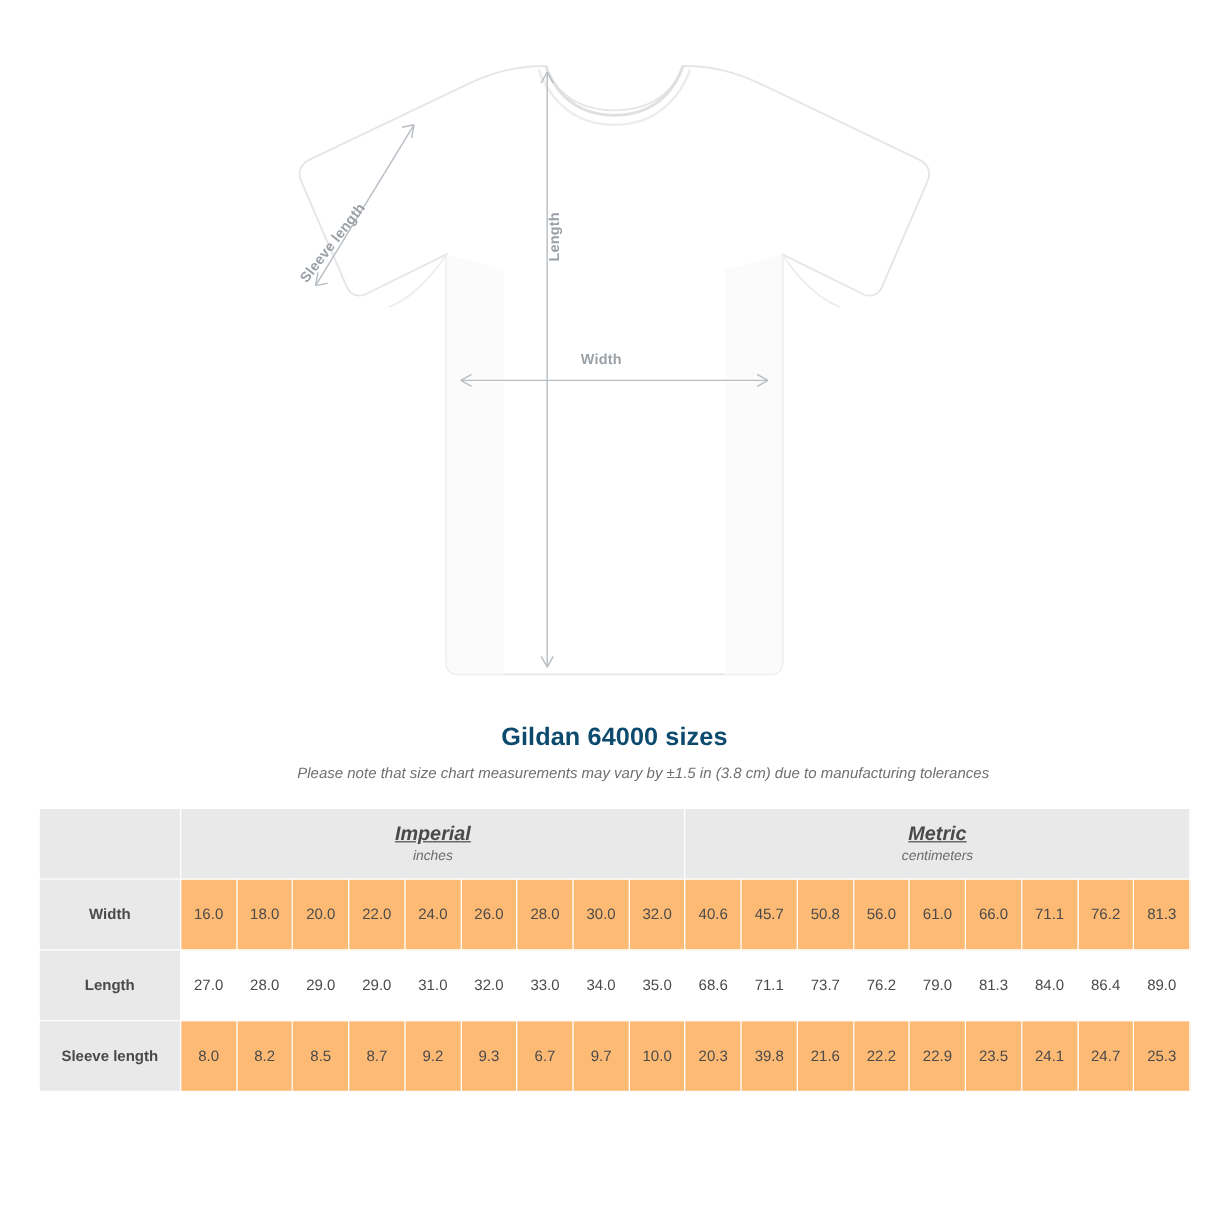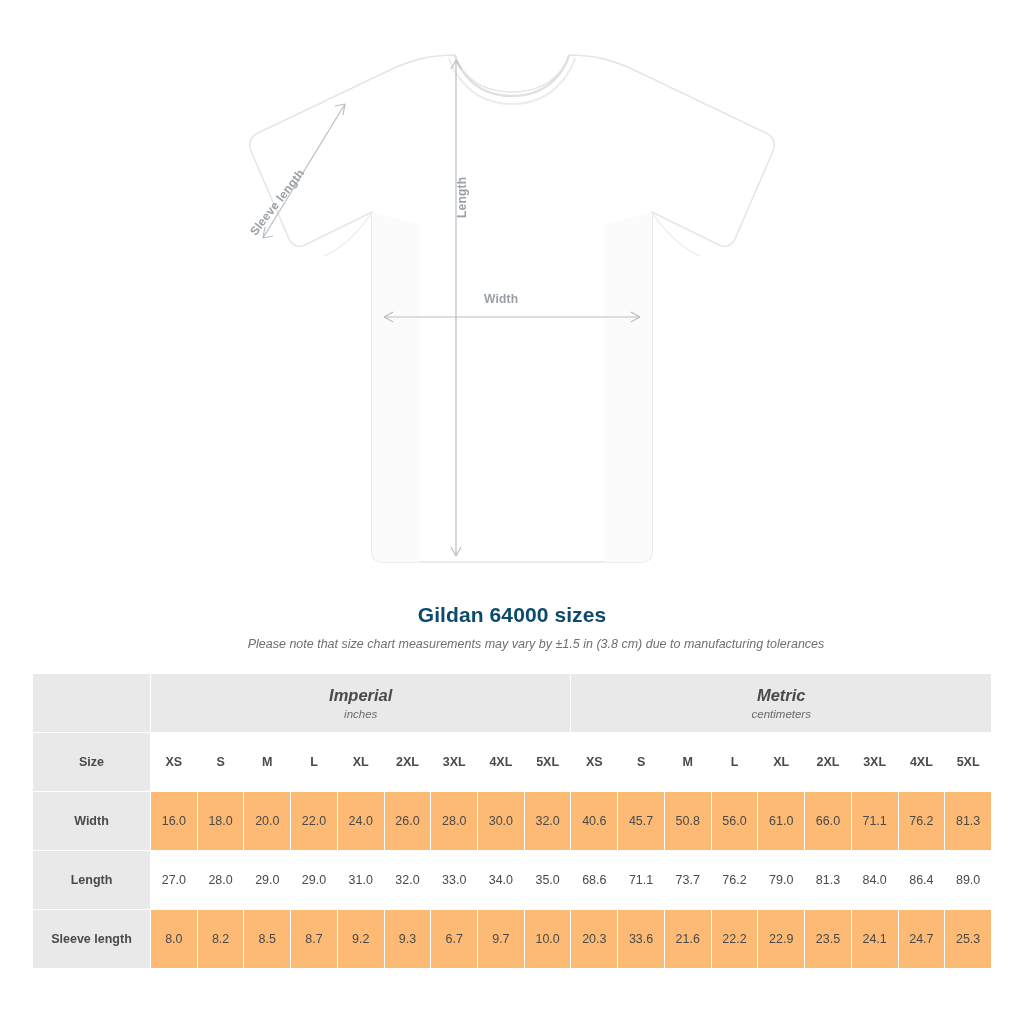--- a/index.html
+++ b/index.html
@@ -80,20 +80,21 @@
   .unit-cell {
     background: #e9e9e9;
     height: 74px;
   }
   .unit-name {
     font-size: 16.5px;
     font-style: italic;
     font-weight: bold;
     color: #4a4a4a;
     line-height: 1.15;
+    text-decoration: underline;
   }
   .unit-sub {
     font-size: 11.5px;
     font-style: italic;
     color: #6a6a6a;
     margin-top: 3px;
   }
   .corner-cell { background: #e9e9e9; }
   .row-head {
     background: #e9e9e9;
@@ -189,41 +190,20 @@
           <td class="unit-cell" colspan="9">
             <div class="unit-name">Imperial</div>
             <div class="unit-sub">inches</div>
           </td>
           <td class="unit-cell" colspan="9">
             <div class="unit-name">Metric</div>
             <div class="unit-sub">centimeters</div>
           </td>
         </tr>
 
-        <tr>
-          <td class="row-head col-label">Size</td>
-          <td class="hdr-cell">XS</td>
-          <td class="hdr-cell">S</td>
-          <td class="hdr-cell">M</td>
-          <td class="hdr-cell">L</td>
-          <td class="hdr-cell">XL</td>
-          <td class="hdr-cell">2XL</td>
-          <td class="hdr-cell">3XL</td>
-          <td class="hdr-cell">4XL</td>
-          <td class="hdr-cell">5XL</td>
-          <td class="hdr-cell">XS</td>
-          <td class="hdr-cell">S</td>
-          <td class="hdr-cell">M</td>
-          <td class="hdr-cell">L</td>
-          <td class="hdr-cell">XL</td>
-          <td class="hdr-cell">2XL</td>
-          <td class="hdr-cell">3XL</td>
-          <td class="hdr-cell">4XL</td>
-          <td class="hdr-cell">5XL</td>
-        </tr>
 
         <tr class="zebra">
           <td class="row-head col-label">Width</td>
           <td class="data">16.0</td>
           <td class="data">18.0</td>
           <td class="data">20.0</td>
           <td class="data">22.0</td>
           <td class="data">24.0</td>
           <td class="data">26.0</td>
           <td class="data">28.0</td>
@@ -267,21 +247,21 @@
           <td class="data">8.0</td>
           <td class="data">8.2</td>
           <td class="data">8.5</td>
           <td class="data">8.7</td>
           <td class="data">9.2</td>
           <td class="data">9.3</td>
           <td class="data">6.7</td>
           <td class="data">9.7</td>
           <td class="data">10.0</td>
           <td class="data">20.3</td>
-          <td class="data">33.6</td>
+          <td class="data">39.8</td>
           <td class="data">21.6</td>
           <td class="data">22.2</td>
           <td class="data">22.9</td>
           <td class="data">23.5</td>
           <td class="data">24.1</td>
           <td class="data">24.7</td>
           <td class="data">25.3</td>
         </tr>
       </tbody>
     </table>

